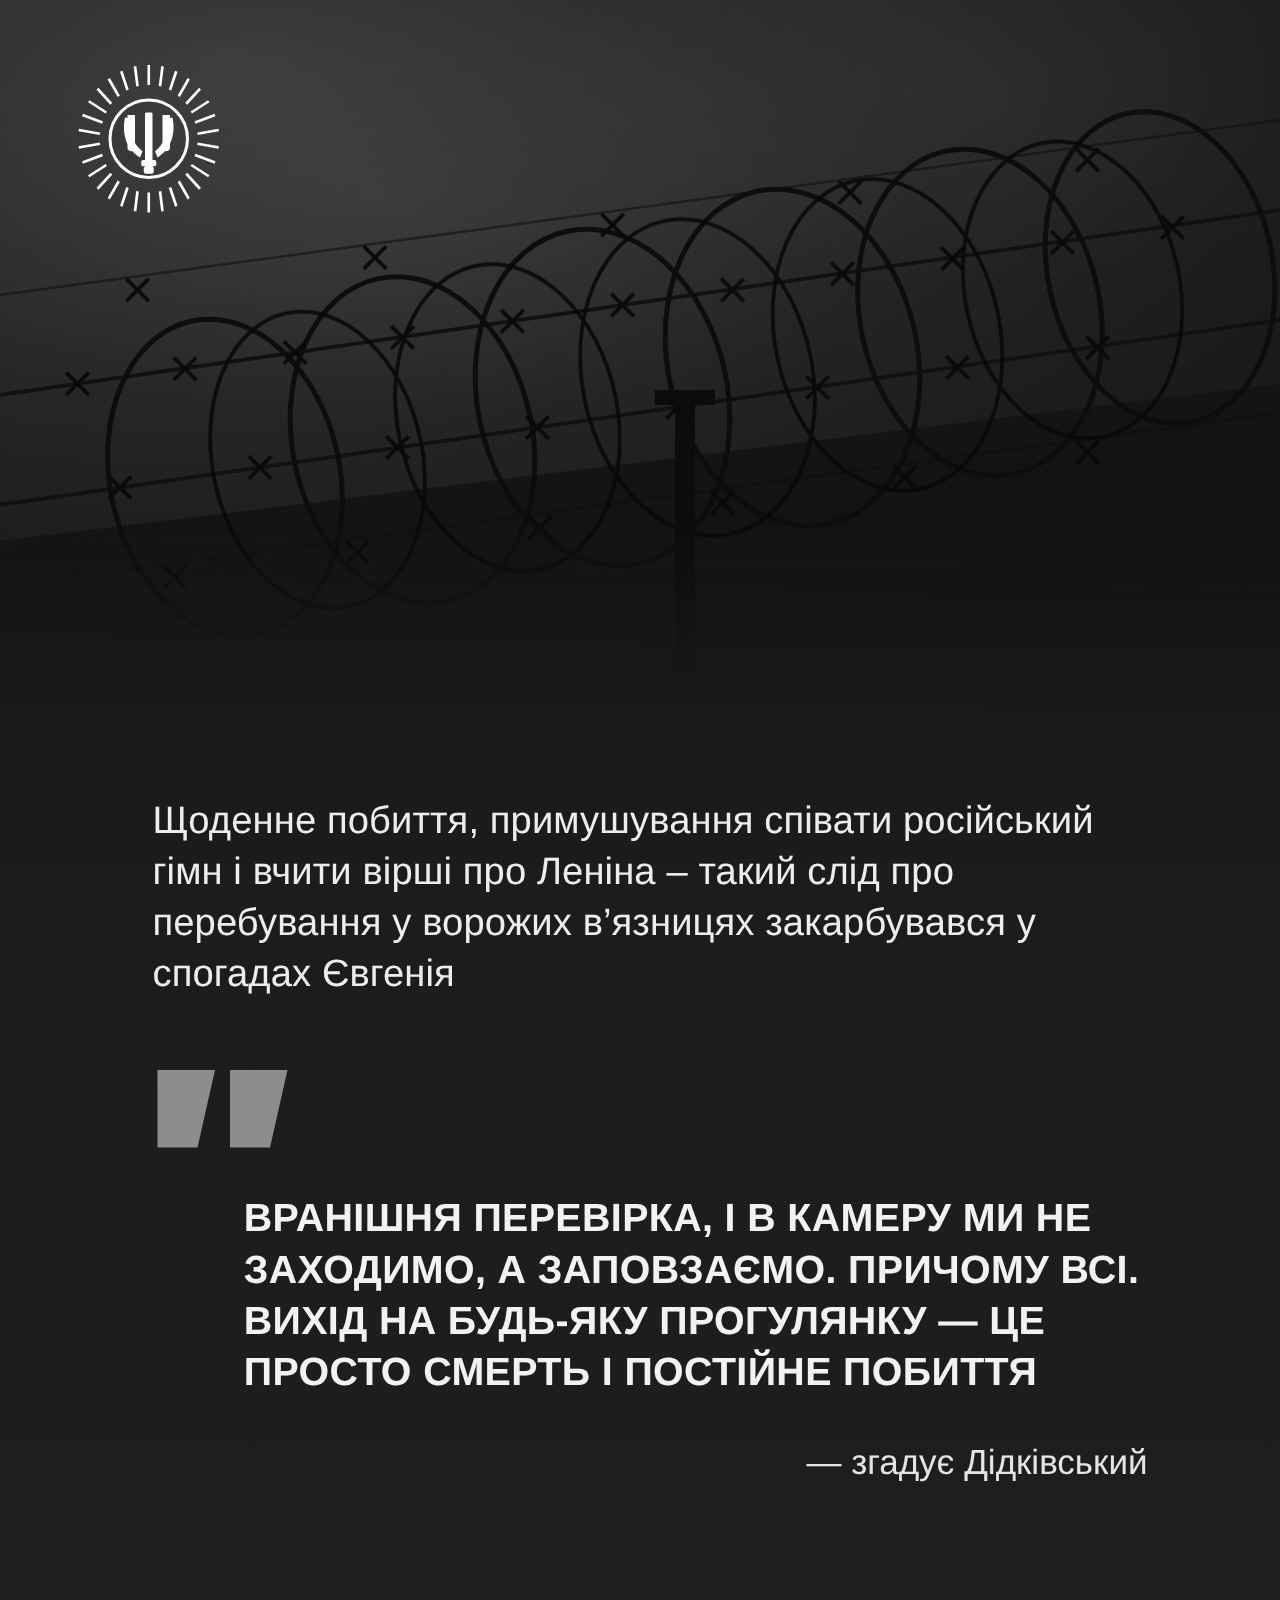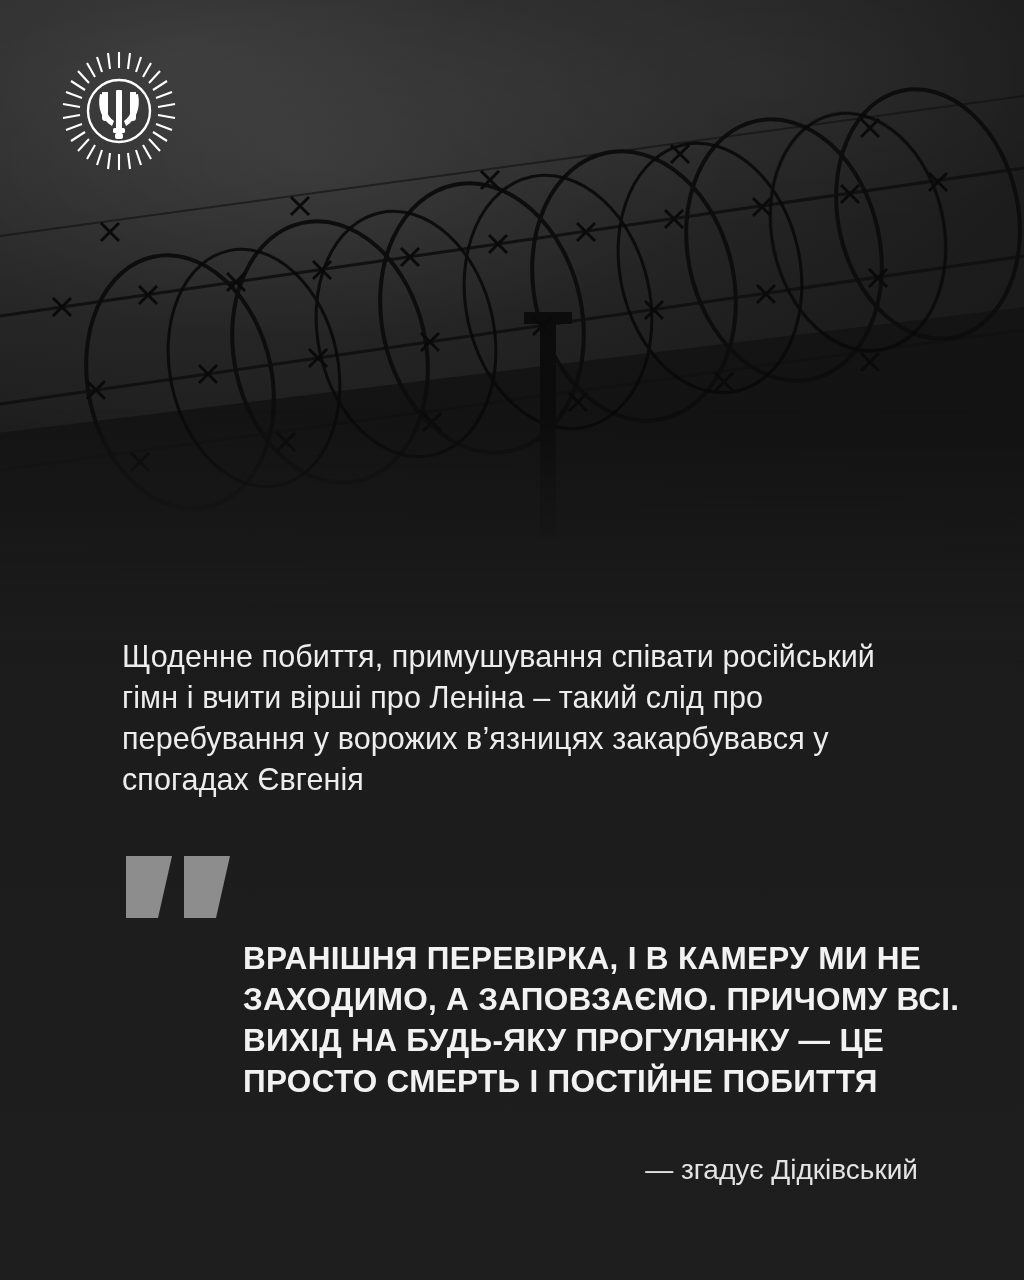--- a/index.html
+++ b/index.html
@@ -97,29 +97,28 @@
     top: 0;
     width: 120px;
     height: 92px;
     color: #8d8d8d;
     line-height: 1;
     pointer-events: none;
   }
   .quote-text {
     position: absolute;
     left: 73px;
-    top: 56px;
+    top: 72px;
     width: 730px;
     color: #f2f2f2;
     font-size: 31.5px;
     line-height: 41px;
     font-weight: 700;
     letter-spacing: 0.3px;
     text-transform: uppercase;
-    margin-left: 48px;
   }
   .attribution {
     position: absolute;
     right: 106px;
     top: 564px;
     color: #e4e4e4;
     font-size: 28px;
     line-height: 36px;
     font-weight: 400;
     text-align: center;

